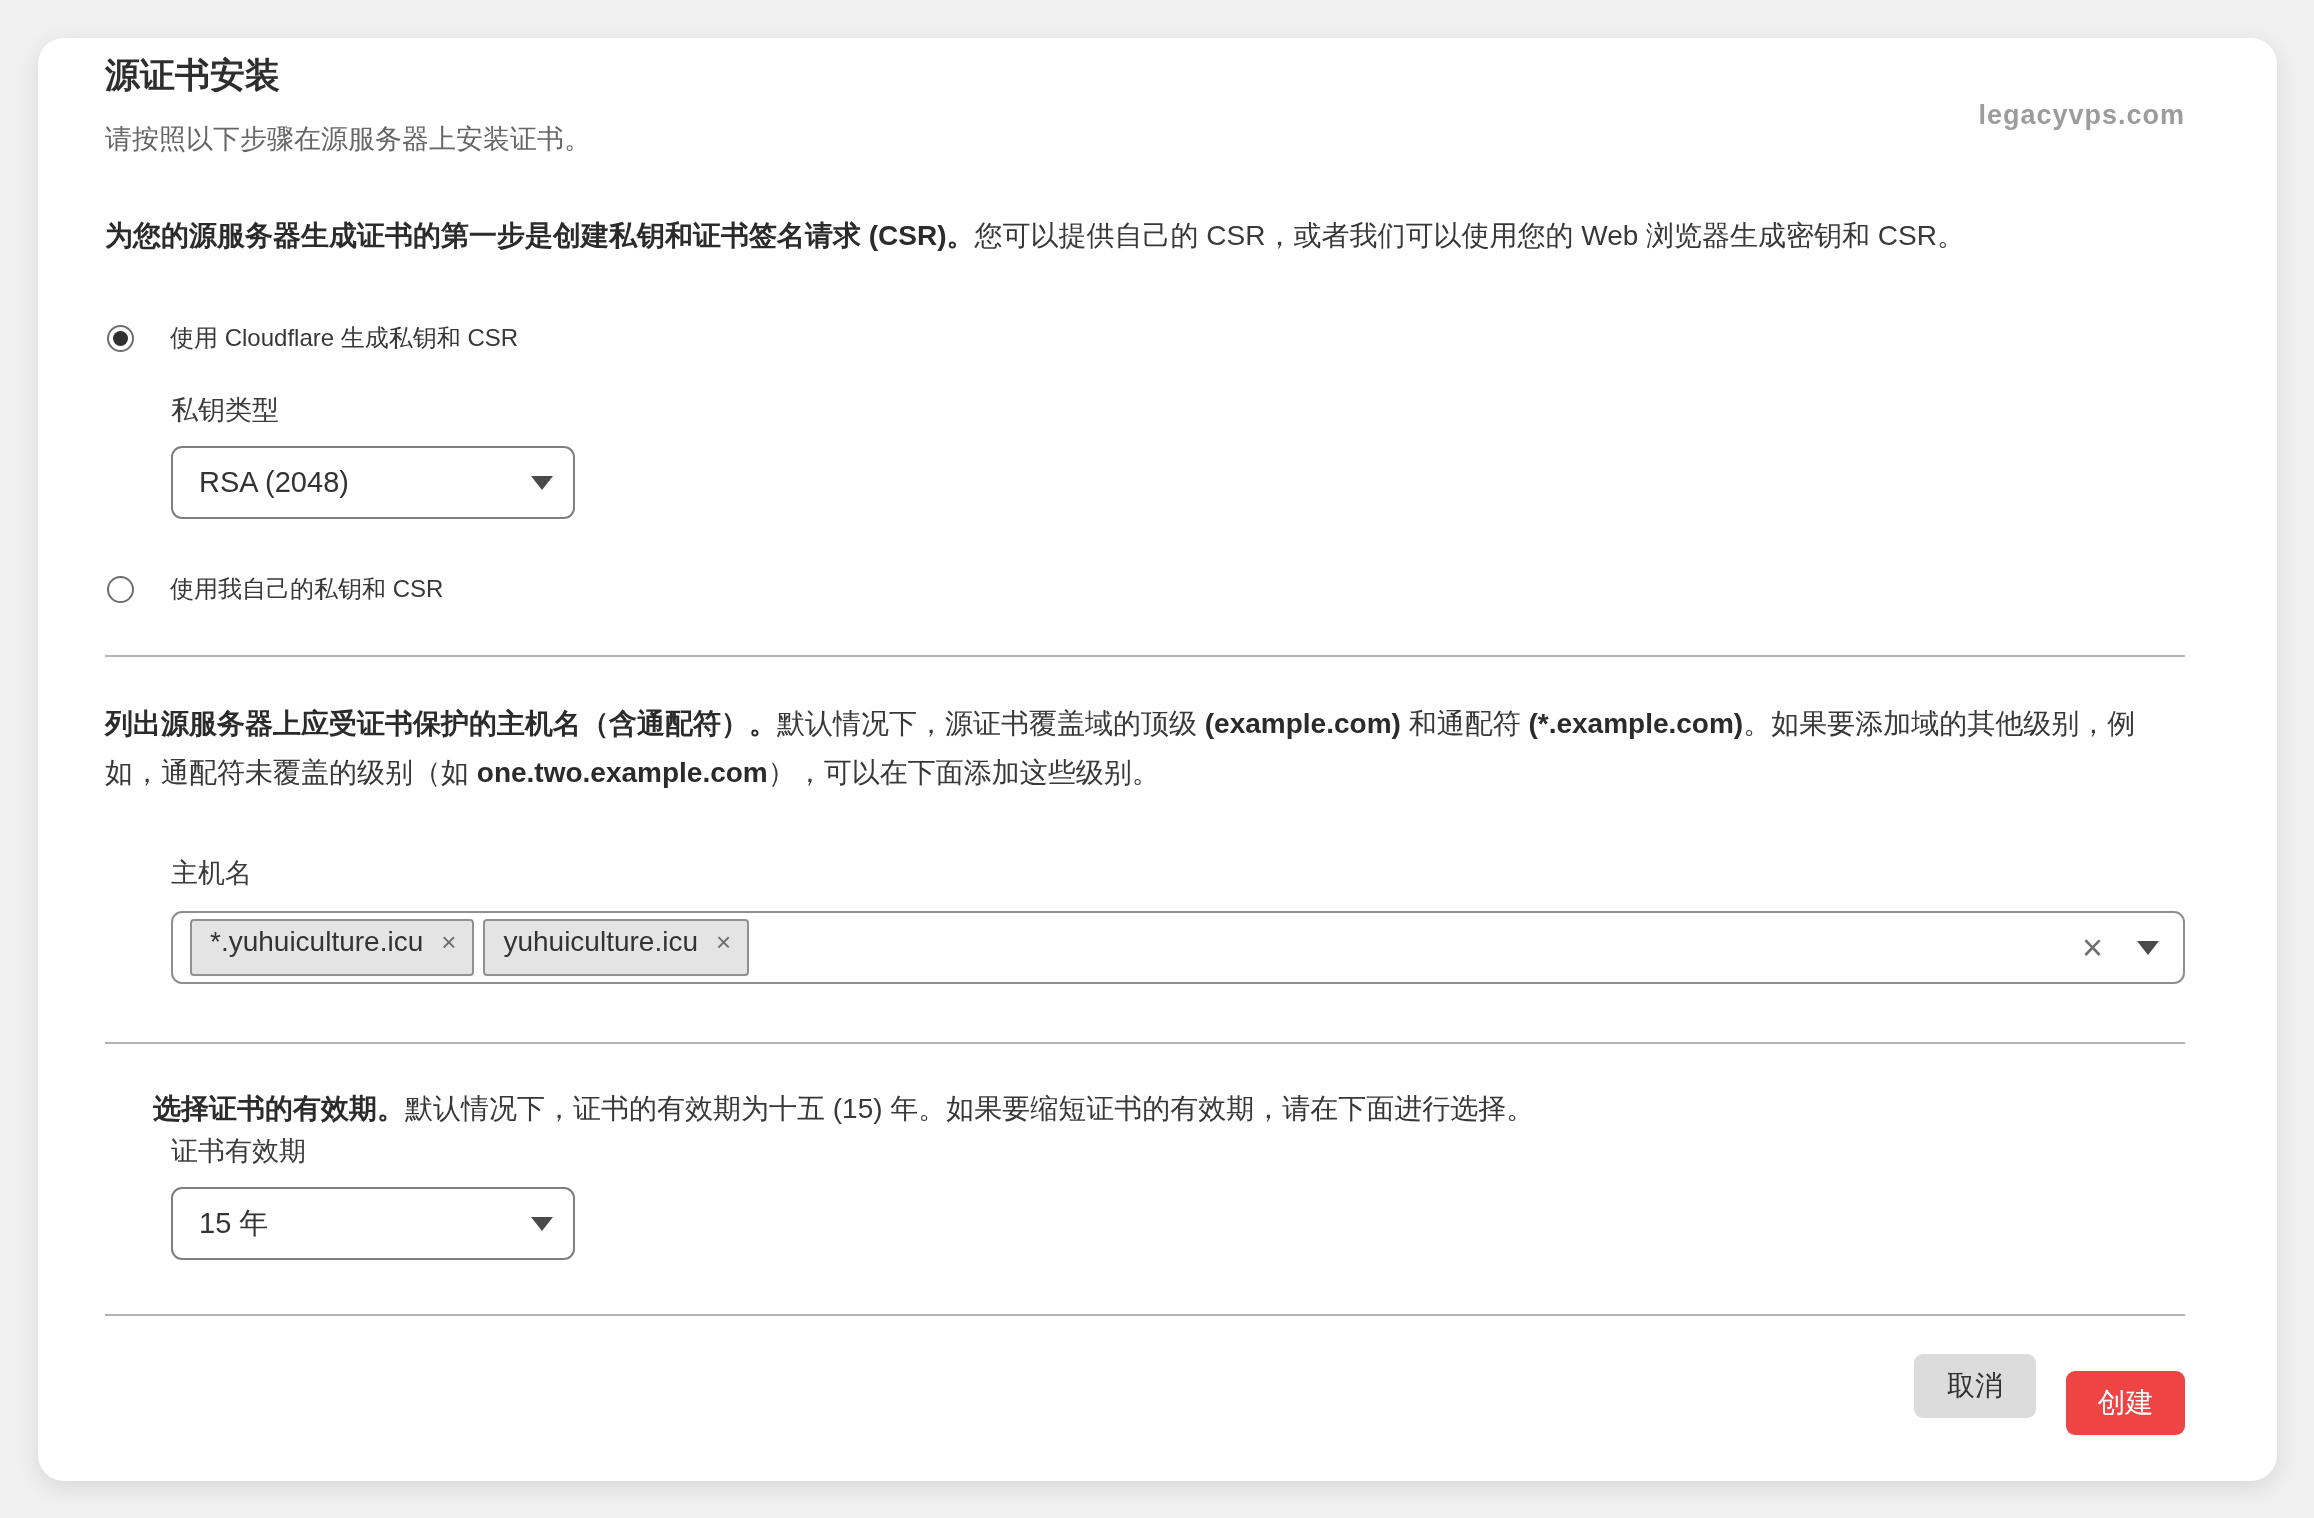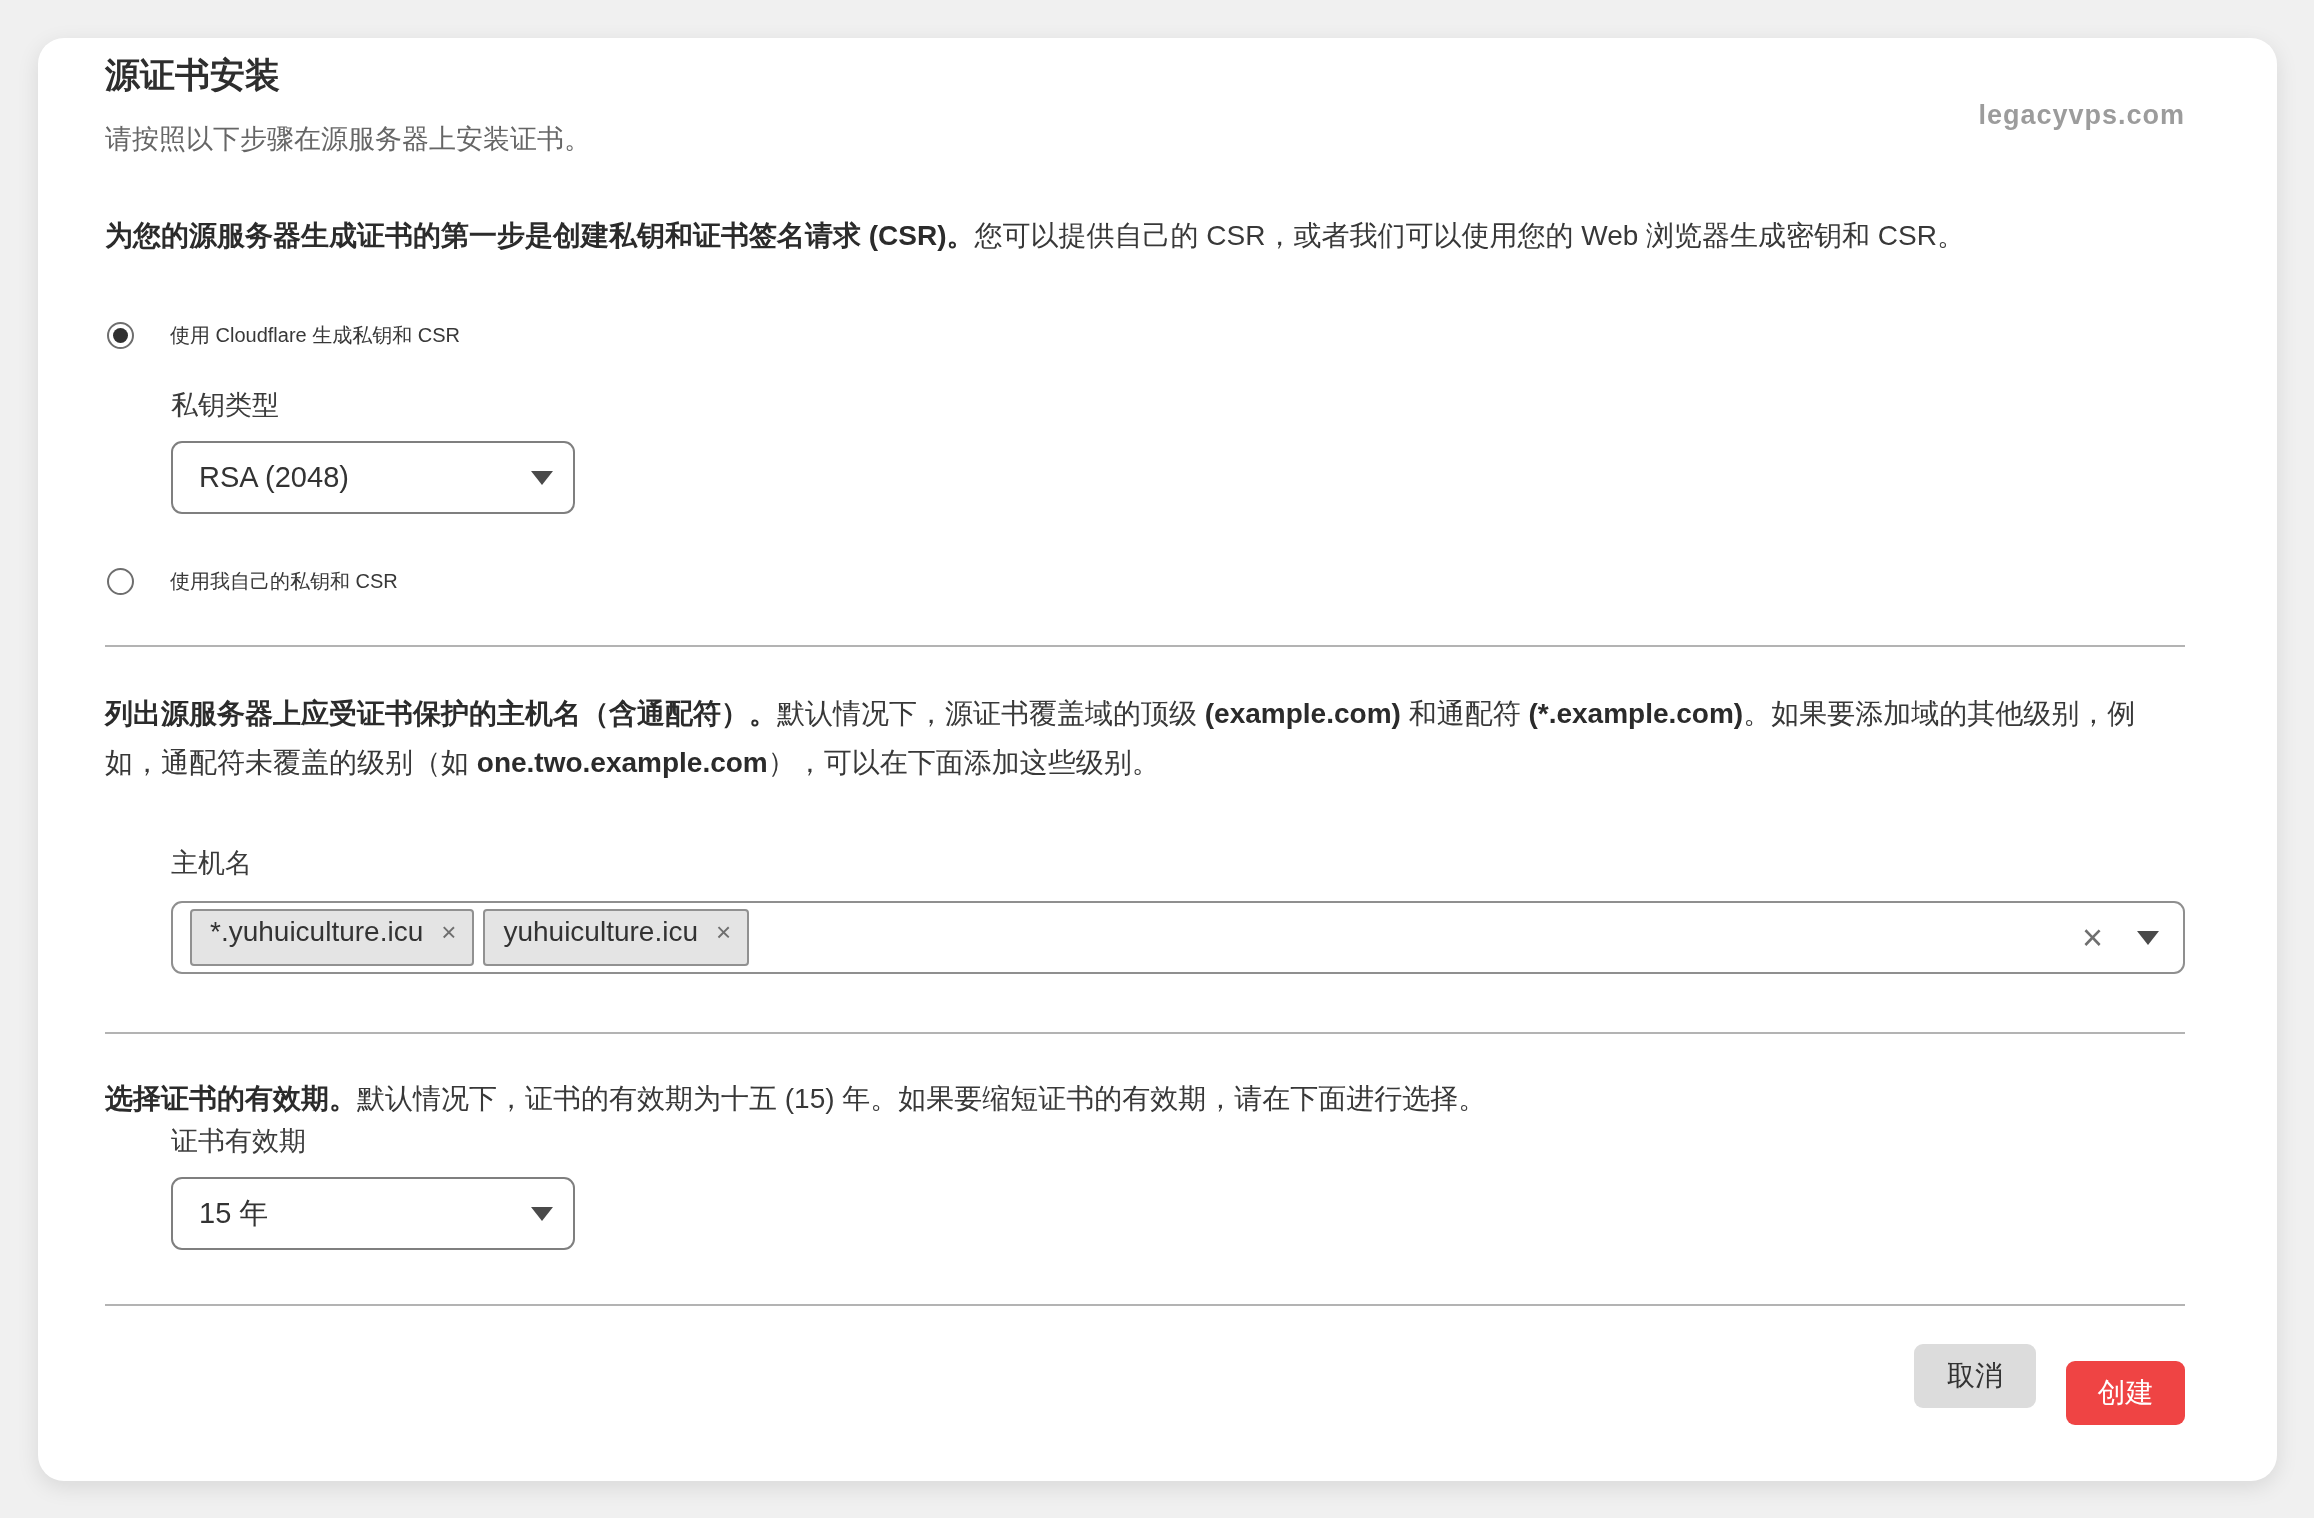--- a/index.html
+++ b/index.html
@@ -22,33 +22,33 @@
     position: absolute; top: 62px; right: 92px;
     font-size: 27px; font-weight: 700; color: #9c9c9c;
     letter-spacing: 1px;
   }
   .title { font-size: 35px; font-weight: 700; color: #2e2e2e; margin-top: 2px; }
   .subtitle { font-size: 27px; color: #666666; margin-top: 22px; }
   .para { font-size: 28px; color: #383838; line-height: 49px; max-width: 2085px; }
   .para .b { font-weight: 700; color: #2b2b2b; }
   .p1 { margin-top: 54px; }
   .p2 { margin-top: 42px; }
-  .p3 { margin-top: 40px; }
+  .p3 { margin-top: 40px; margin-left: 48px; }
 
   .radio-row { display: flex; align-items: center; margin-left: 2px; }
   .radio-row-1 { margin-top: 62px; }
   .radio-row-2 { margin-top: 54px; }
   .radio {
     width: 27px; height: 27px; border-radius: 50%;
     border: 2.5px solid #6e6e6e; background: #fff;
     display: inline-flex; align-items: center; justify-content: center;
     flex: 0 0 auto;
   }
   .radio.checked .dot { width: 15px; height: 15px; border-radius: 50%; background: #303030; }
-  .radio-label { font-size: 20px; color: #383838; margin-left: 36px; }
+  .radio-label { font-size: 24px; color: #383838; margin-left: 36px; }
 
   .field-label { font-size: 27px; color: #3b3b3b; margin-left: 66px; }
   .lbl-keytype { margin-top: 38px; font-family: Liberation Serif, serif; }
   .lbl-hostname { margin-top: 58px; }
   .lbl-validity { }
 
   .select {
     margin-top: 18px; margin-left: 66px;
     width: 404px; height: 73px;
     border: 2px solid #7f7f7f; border-radius: 11px;

